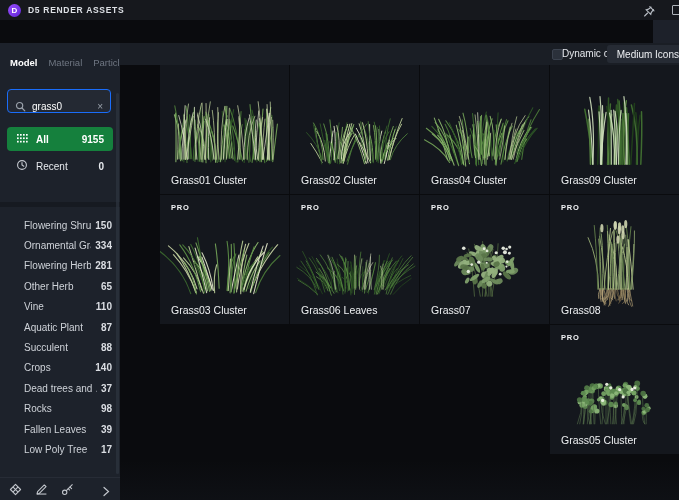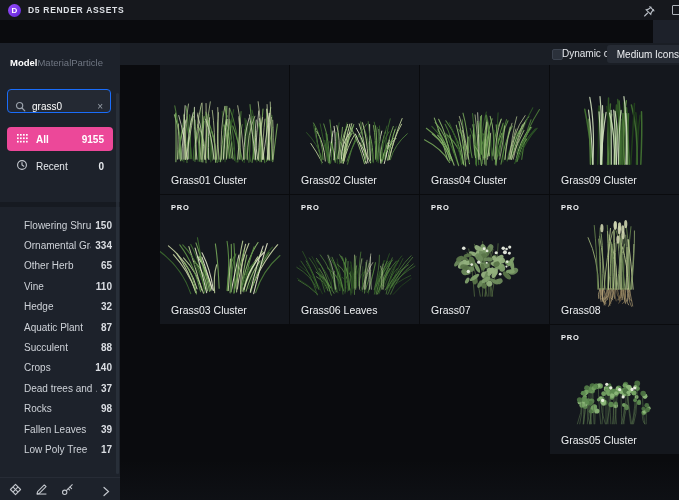--- a/index.html
+++ b/index.html
@@ -16,30 +16,30 @@
 
   
   .tabrow{position:absolute;left:0;top:20px;width:653px;height:23px;background:#0a0b0e;}
   .tab{position:absolute;top:0;height:23px;display:flex;align-items:center;justify-content:center;font-size:10.5px;}
   .tab.online{left:0;width:55px;background:#23262e;color:#fff;font-weight:bold;}
   .tab.local{left:55px;width:55px;color:#c9cdd3;}
   .tabcap{position:absolute;left:653px;top:20px;width:26px;height:23px;background:#1d212a;}
 
   
   .sidebar{position:absolute;left:0;top:43px;width:120px;bottom:0;background:#1d222b;}
-  .libtabs{position:absolute;left:10px;top:14px;display:flex;gap:0;font-size:9.5px;}
+  .libtabs{position:absolute;left:10px;top:14px;display:flex;gap:11px;font-size:9.5px;}
   .libtab{color:#6f7682;cursor:default;}
   .libtab.active{color:#fff;font-weight:bold;}
   .searchbox{position:absolute;left:7px;top:46px;width:104px;height:24px;border:1px solid #1a6dfa;border-radius:4px;
              background:#242933;display:flex;align-items:flex-end;box-sizing:border-box;}
   .searchtxt{margin-left:6px;font-size:10px;color:#fff;flex:1;}
   .clearx{margin-right:7px;font-size:10px;color:#98a0aa;}
   .quick{position:absolute;left:7px;right:7px;top:84px;}
   .qitem{display:flex;align-items:center;height:24px;margin-bottom:3px;padding:0 9px;border-radius:4px;font-size:10px;color:#e6e9ed;}
-  .qitem.active{background:#ec4899;font-weight:bold;color:#fff;}
+  .qitem.active{background:#15803d;font-weight:bold;color:#fff;}
   .qlabel{margin-left:8px;}
   .qcount{margin-left:auto;font-weight:bold;}
   .sdivider{position:absolute;left:0;right:0;top:159px;height:5px;background:#161a21;}
   .cats{position:absolute;left:0;right:0;top:172px;}
   .catitem{display:flex;align-items:center;height:20.4px;padding:0 8px 0 24px;font-size:10px;color:#ced2d8;}
   .catlabel{flex:1;white-space:nowrap;overflow:hidden;}
   .catcount{margin-left:4px;color:#dadde2;font-weight:bold;}
   .scrollthumb{position:absolute;right:1px;top:50px;bottom:26px;width:3px;background:#2e3440;border-radius:2px;opacity:.7;}
   .bottombar{position:absolute;left:0;right:0;bottom:0;height:22px;border-top:1px solid #272c36;
              display:flex;align-items:center;padding-left:9px;gap:13px;background:#1d222b;}
@@ -134,30 +134,30 @@
     <div class="cats" id="cats">
         <div class="catitem">
           <span class="catlabel">Flowering Shrub</span>
           <span class="catcount">150</span>
         </div>
         <div class="catitem">
           <span class="catlabel">Ornamental Grass</span>
           <span class="catcount">334</span>
         </div>
         <div class="catitem">
+          <span class="catlabel">Flowering Herb</span>
+          <span class="catcount">281</span>
+        </div>
+        <div class="catitem">
           <span class="catlabel">Other Herb</span>
           <span class="catcount">65</span>
         </div>
         <div class="catitem">
           <span class="catlabel">Vine</span>
           <span class="catcount">110</span>
-        </div>
-        <div class="catitem">
-          <span class="catlabel">Hedge</span>
-          <span class="catcount">32</span>
         </div>
         <div class="catitem">
           <span class="catlabel">Aquatic Plant</span>
           <span class="catcount">87</span>
         </div>
         <div class="catitem">
           <span class="catlabel">Succulent</span>
           <span class="catcount">88</span>
         </div>
         <div class="catitem">

